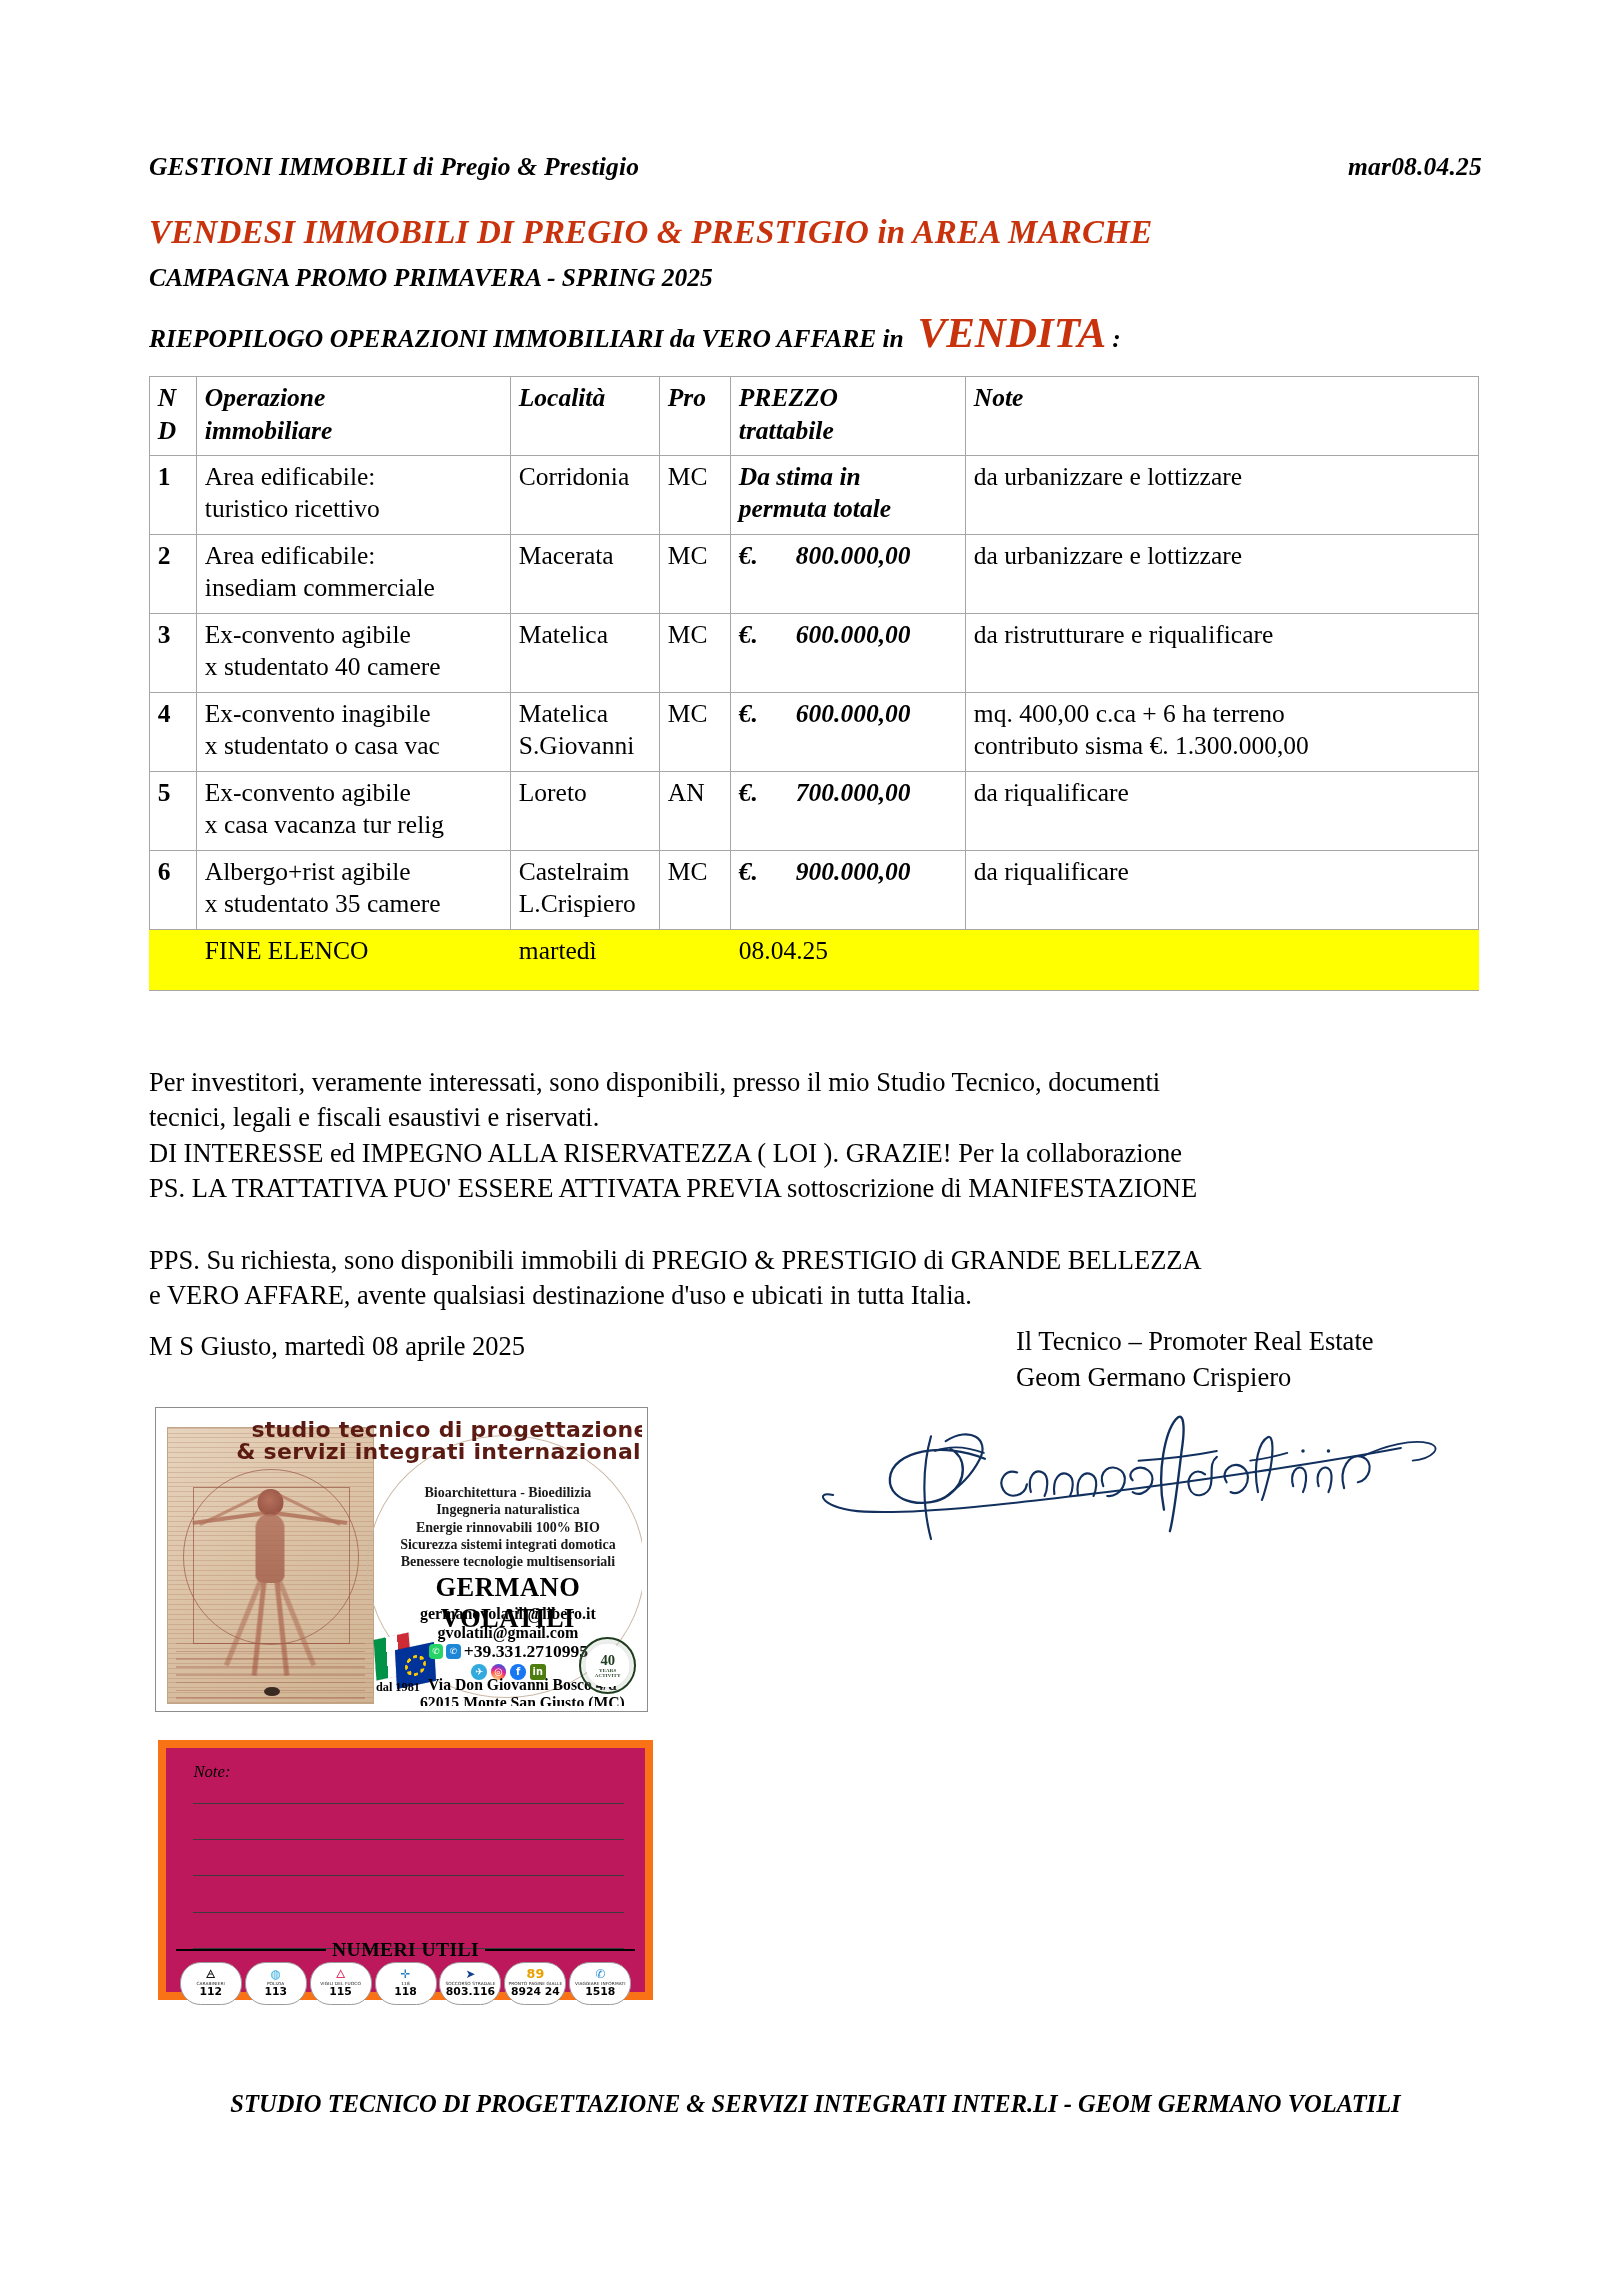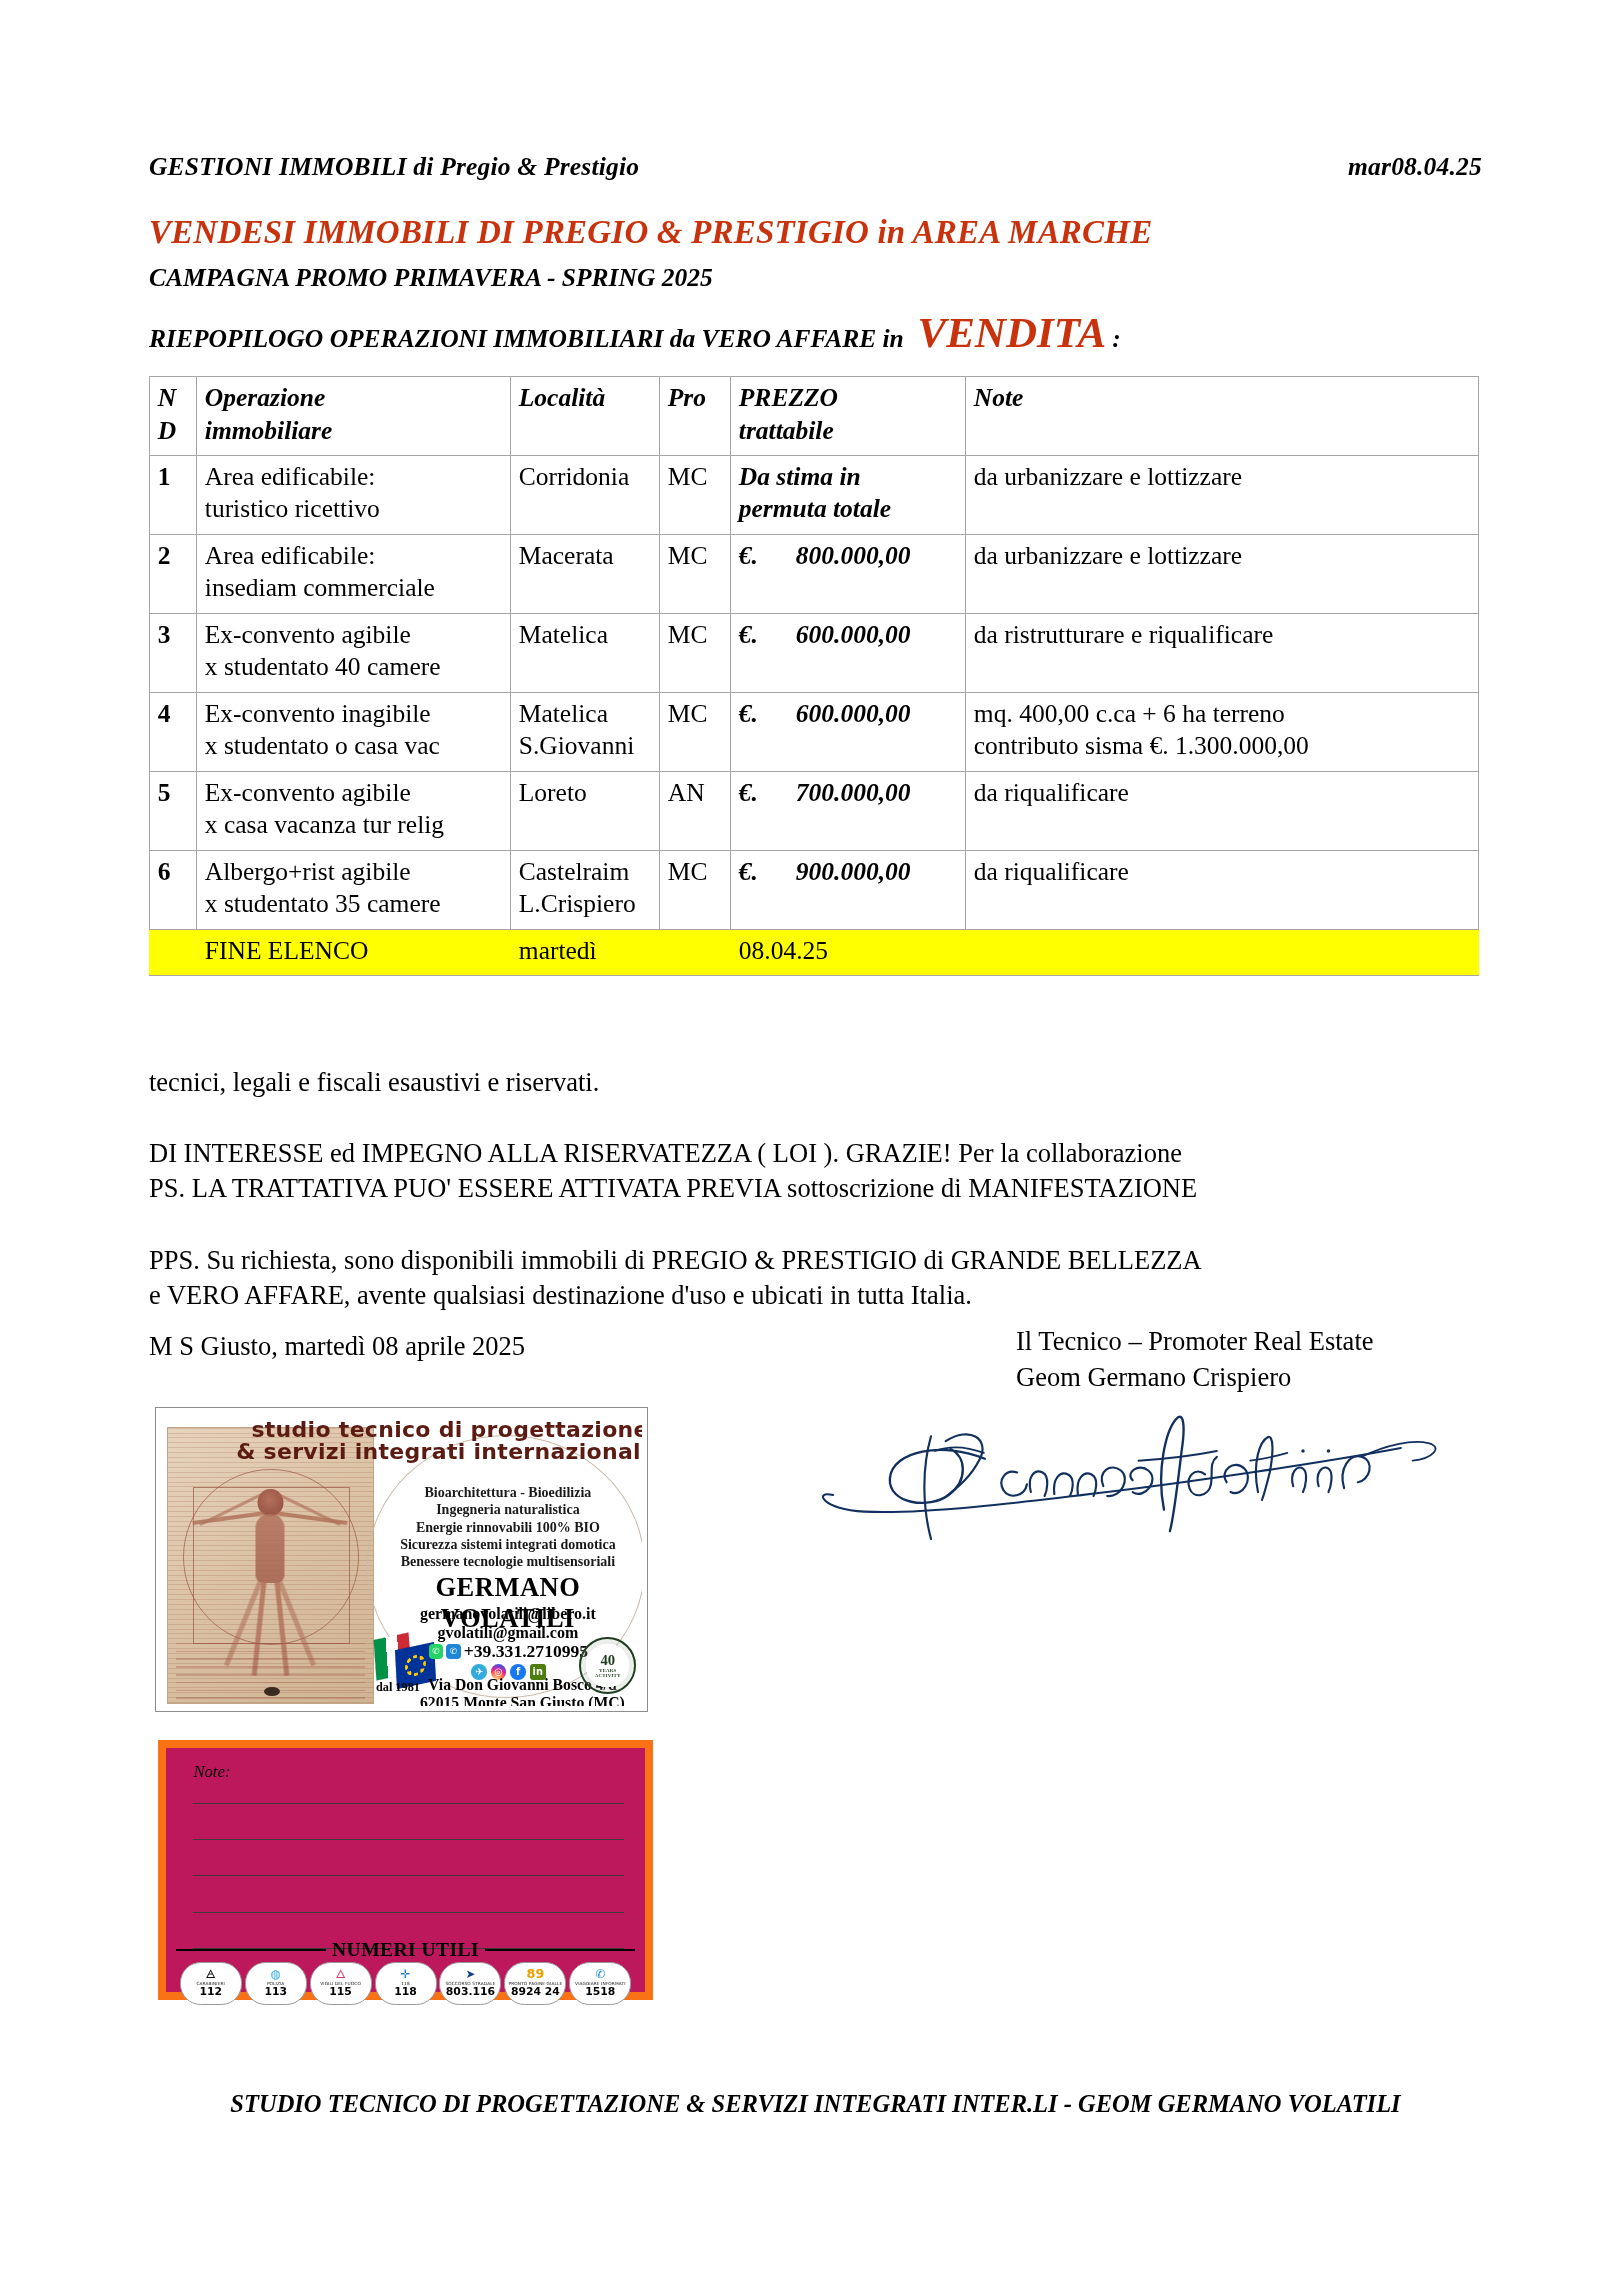--- a/index.html
+++ b/index.html
@@ -134,21 +134,21 @@
 
   tr.fine td {
     background: #ffff00;
     border-color: #ffff00;
     border-top: 1px solid #a6a6a6;
     border-bottom: 1px solid #a6a6a6;
     font-size: 25.5px;
     font-weight: normal;
     font-style: normal;
     padding-top: 5.9px;
-    padding-bottom: 7px;
+    padding-bottom: 22px;
   }
   tr.fine td.nd { background:#ffff00; }
 
   
   .para {
     position: absolute;
     left: 0;
     width: 1333px;
     font-size: 26.5px;
     line-height: 1.32;
@@ -648,20 +648,21 @@
             <td style="background-color: rgb(255, 255, 0);">FINE ELENCO</td>
             <td style="background-color: rgb(255, 255, 0);">martedì</td>
             <td style="background-color: rgb(255, 255, 0);">&nbsp;</td>
             <td style="background-color: rgb(255, 255, 0);">08.04.25</td>
             <td style="background-color: rgb(255, 255, 0);">&nbsp;</td>
           </tr>
         </tbody>
     </table>
 
     <div class="para" id="para-1">
+      <span class="l2">Per investitori, veramente interessati, sono disponibili, presso il mio Studio Tecnico, documenti</span>
       <span class="l2">tecnici, legali e fiscali esaustivi e riservati.</span>
     </div>
     <div class="para" id="para-2">
       <span class="l2">DI  INTERESSE ed IMPEGNO ALLA RISERVATEZZA ( LOI ). GRAZIE! Per la collaborazione</span>
       <span class="l2">PS. LA TRATTATIVA PUO' ESSERE ATTIVATA PREVIA sottoscrizione di MANIFESTAZIONE</span>
     </div>
     <div class="para" id="para-3">
       <span class="l2">PPS. Su richiesta, sono disponibili immobili di PREGIO &amp; PRESTIGIO di GRANDE BELLEZZA</span>
       <span class="l2">e VERO AFFARE, avente qualsiasi destinazione d'uso e ubicati in tutta Italia.</span>
     </div>

